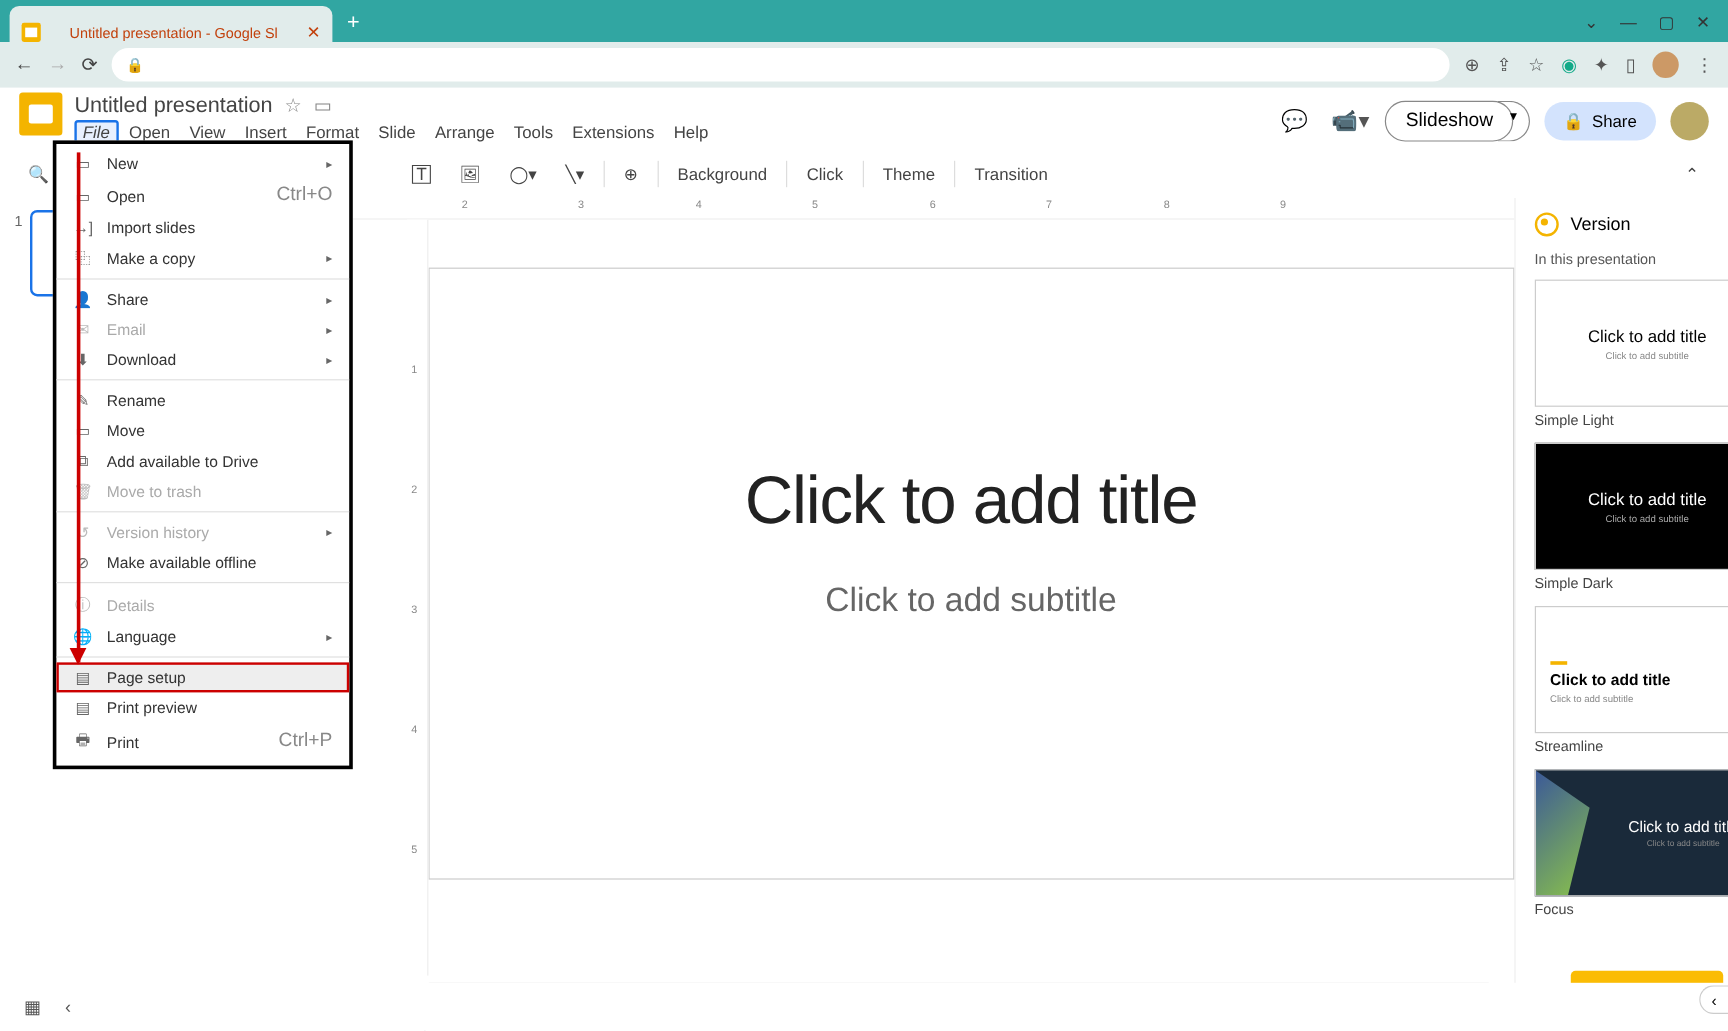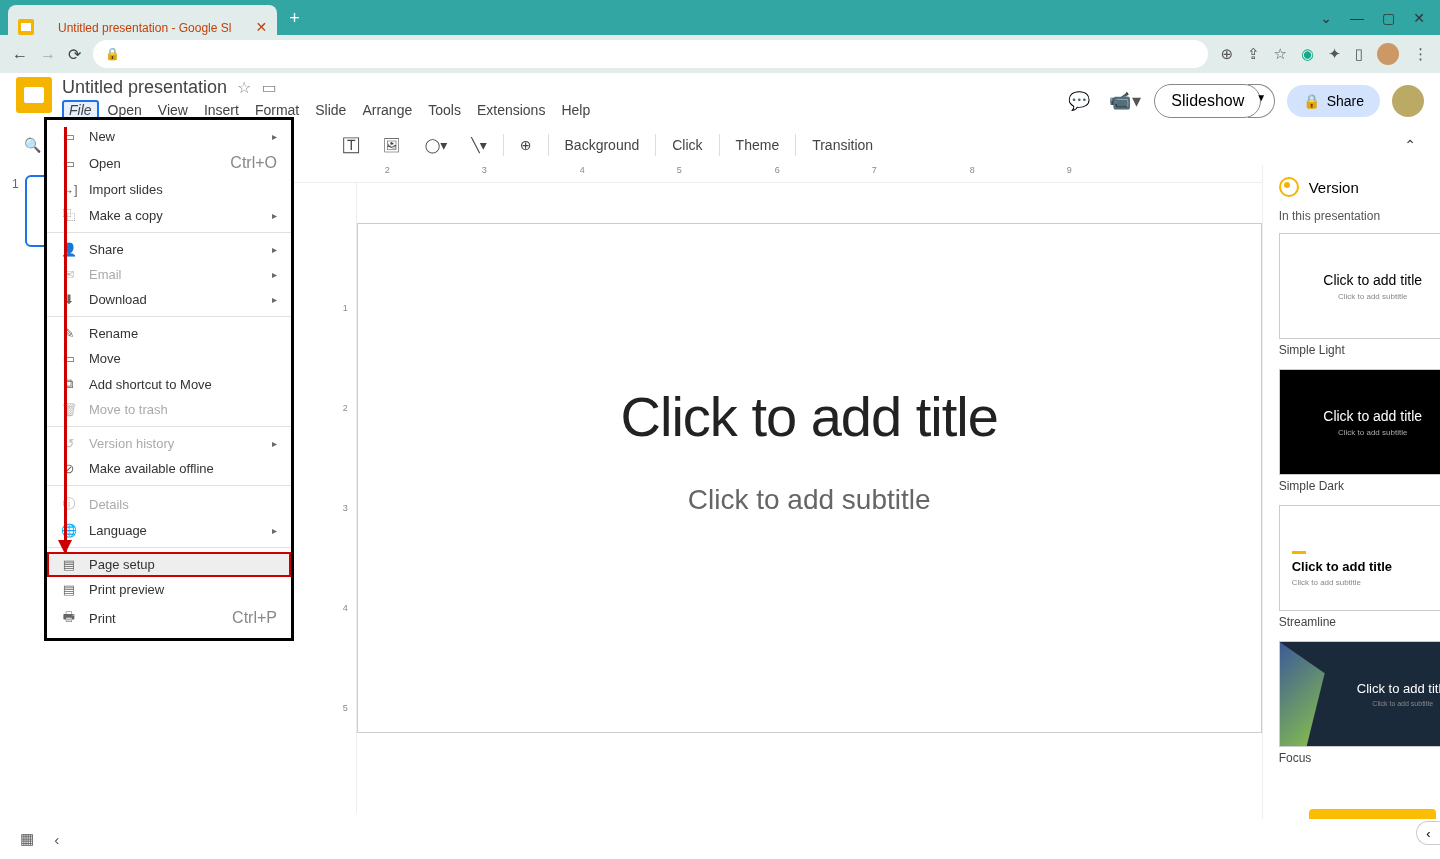--- a/index.html
+++ b/index.html
@@ -319,21 +319,21 @@
     <div class="fm-item">
       <span class="fm-icon">✎</span>
       <span>Rename</span>
     </div>
     <div class="fm-item">
       <span class="fm-icon">▭</span>
       <span>Move</span>
     </div>
     <div class="fm-item">
       <span class="fm-icon">⧉</span>
-      <span>Add shortcut to Move</span>
+      <span>Add available to Drive</span>
     </div>
     <div class="fm-item disabled">
       <span class="fm-icon">🗑</span>
       <span>Move to trash</span>
     </div>
     <div class="fm-sep"></div>
     <div class="fm-item disabled">
       <span class="fm-icon">↺</span>
       <span>Version history</span>
       <span class="fm-arrow">▸</span>

